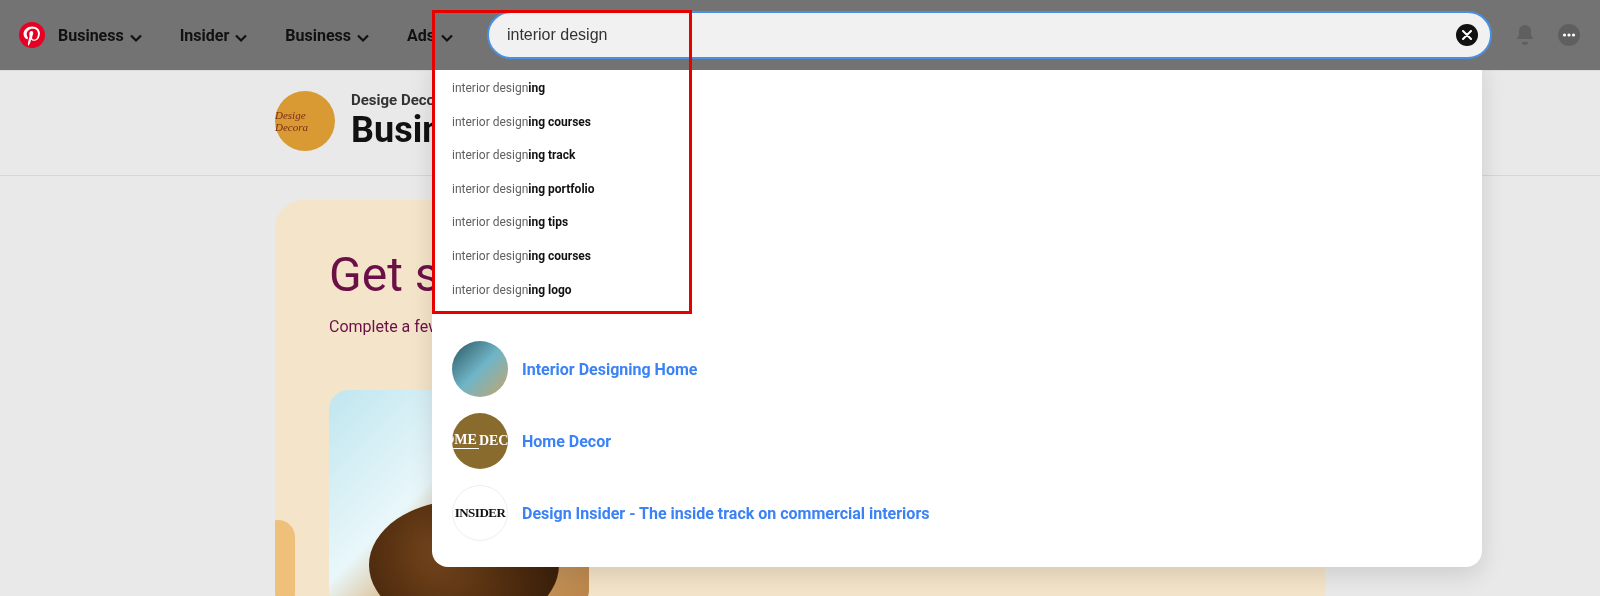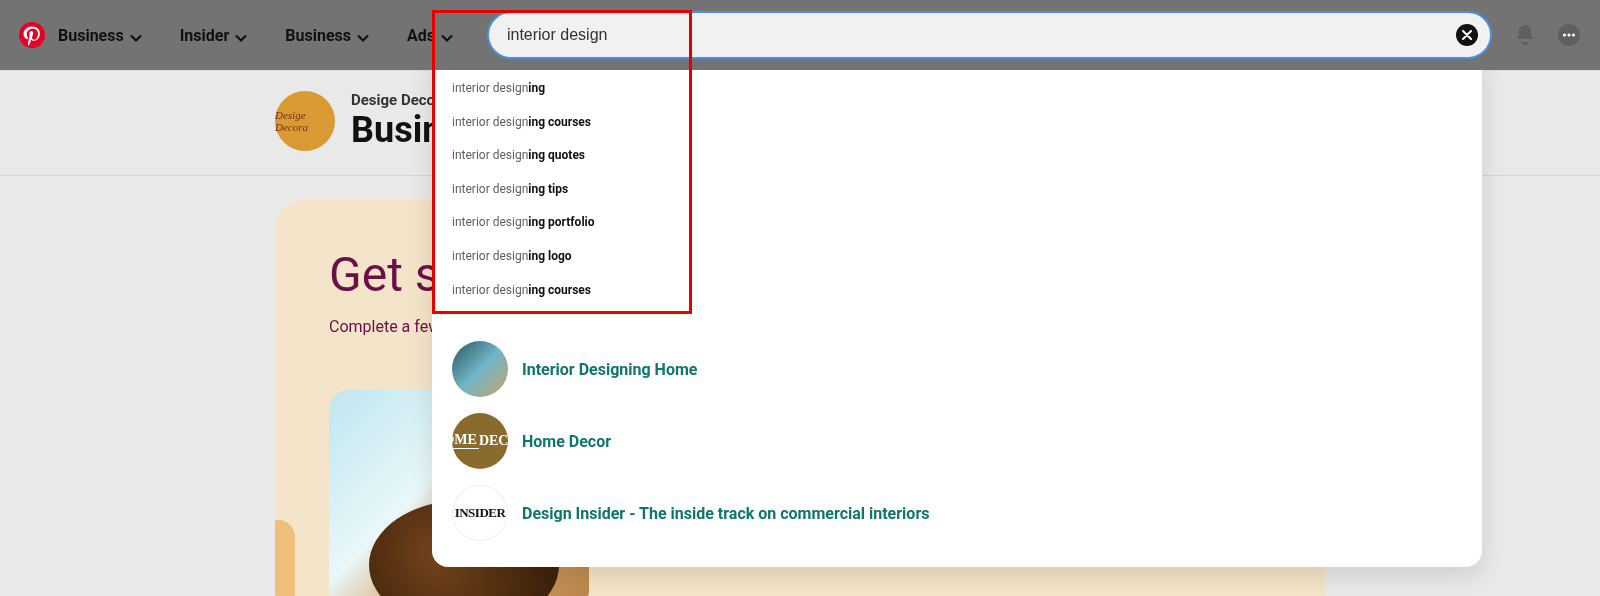--- a/index.html
+++ b/index.html
@@ -34,21 +34,21 @@
     .food-img::after{content:"";position:absolute;left:40px;top:110px;width:190px;height:130px;border-radius:50%;background:radial-gradient(circle at 40% 40%, #7b4a1f 0%, #5a3312 40%, #3e220b 80%);}
 
     
     .dropdown { position: absolute; left: 432px; top: 60px; width: 1050px; background: #fff; border-radius: 0 0 16px 16px; box-shadow: 0 8px 24px rgba(0,0,0,0.12); z-index: 30; padding: 12px 0 18px 0; }
     .sugg { padding: 6px 20px; font-size: 12px; color: #1f1f1f; cursor: pointer; line-height: 1.8; }
     .sugg .pre { color: #5f5f5f; font-weight: 400; }
     .sugg .suf { color: #111; font-weight: 700; }
     .accounts { margin-top: 26px; }
     .acct { display: flex; align-items: center; gap: 14px; padding: 8px 20px; cursor: pointer; }
     .acct-av { width: 56px; height: 56px; border-radius: 50%; background: #888; flex: 0 0 auto; display: flex; align-items: center; justify-content: center; color:#fff; font-size:11px; text-align:center; line-height:1.05; font-weight:700; overflow:hidden;}
-    .acct-name { font-weight: 700; font-size: 16px; color: #0f766e; }
+    .acct-name { font-weight: 700; font-size: 16px; color: #3b82f6; }
     .insider-av{ background:#fff; border:1px solid #eee; color:#111; font-family: Georgia, serif; font-size:13px; letter-spacing:-0.5px;}
     .home-av{background:#8a6b2e; font-family: Georgia, serif; font-size:14px;}
 
     
     .highlight { position: absolute; left: 432px; top: 10px; width: 260px; height: 304px; border: 3px solid #e60000; z-index: 50; pointer-events: none; }
   </style>
 </head>
 <body>
 
 <div class="page-under">
@@ -127,25 +127,25 @@
           <circle cx="16.5" cy="12" r="1.6" fill="#fff"></circle>
         </svg>
     </div>
   </div>
 </div>
 
 <div class="dropdown">
   <div id="sugg-list">
       <div class="sugg"><span class="pre">interior design</span><span class="suf">ing</span></div>
       <div class="sugg"><span class="pre">interior design</span><span class="suf">ing courses</span></div>
-      <div class="sugg"><span class="pre">interior design</span><span class="suf">ing quotes</span></div>
+      <div class="sugg"><span class="pre">interior design</span><span class="suf">ing track</span></div>
+      <div class="sugg"><span class="pre">interior design</span><span class="suf">ing portfolio</span></div>
       <div class="sugg"><span class="pre">interior design</span><span class="suf">ing tips</span></div>
-      <div class="sugg"><span class="pre">interior design</span><span class="suf">ing portfolio</span></div>
+      <div class="sugg"><span class="pre">interior design</span><span class="suf">ing courses</span></div>
       <div class="sugg"><span class="pre">interior design</span><span class="suf">ing logo</span></div>
-      <div class="sugg"><span class="pre">interior design</span><span class="suf">ing courses</span></div>
     </div>
   <div class="accounts" id="acct-list">
       <div class="acct">
         <div class="acct-av" style="background: linear-gradient(135deg, rgb(42, 85, 96) 0%, rgb(111, 181, 199) 50%, rgb(199, 164, 106) 100%);"></div>
         <div class="acct-name">Interior Designing Home</div>
       </div>
       <div class="acct">
         <div class="acct-av home-av">
           <div style="border-bottom:1px solid #fff;padding:0 2px;">HOME</div>
           <div>DECOR</div>

